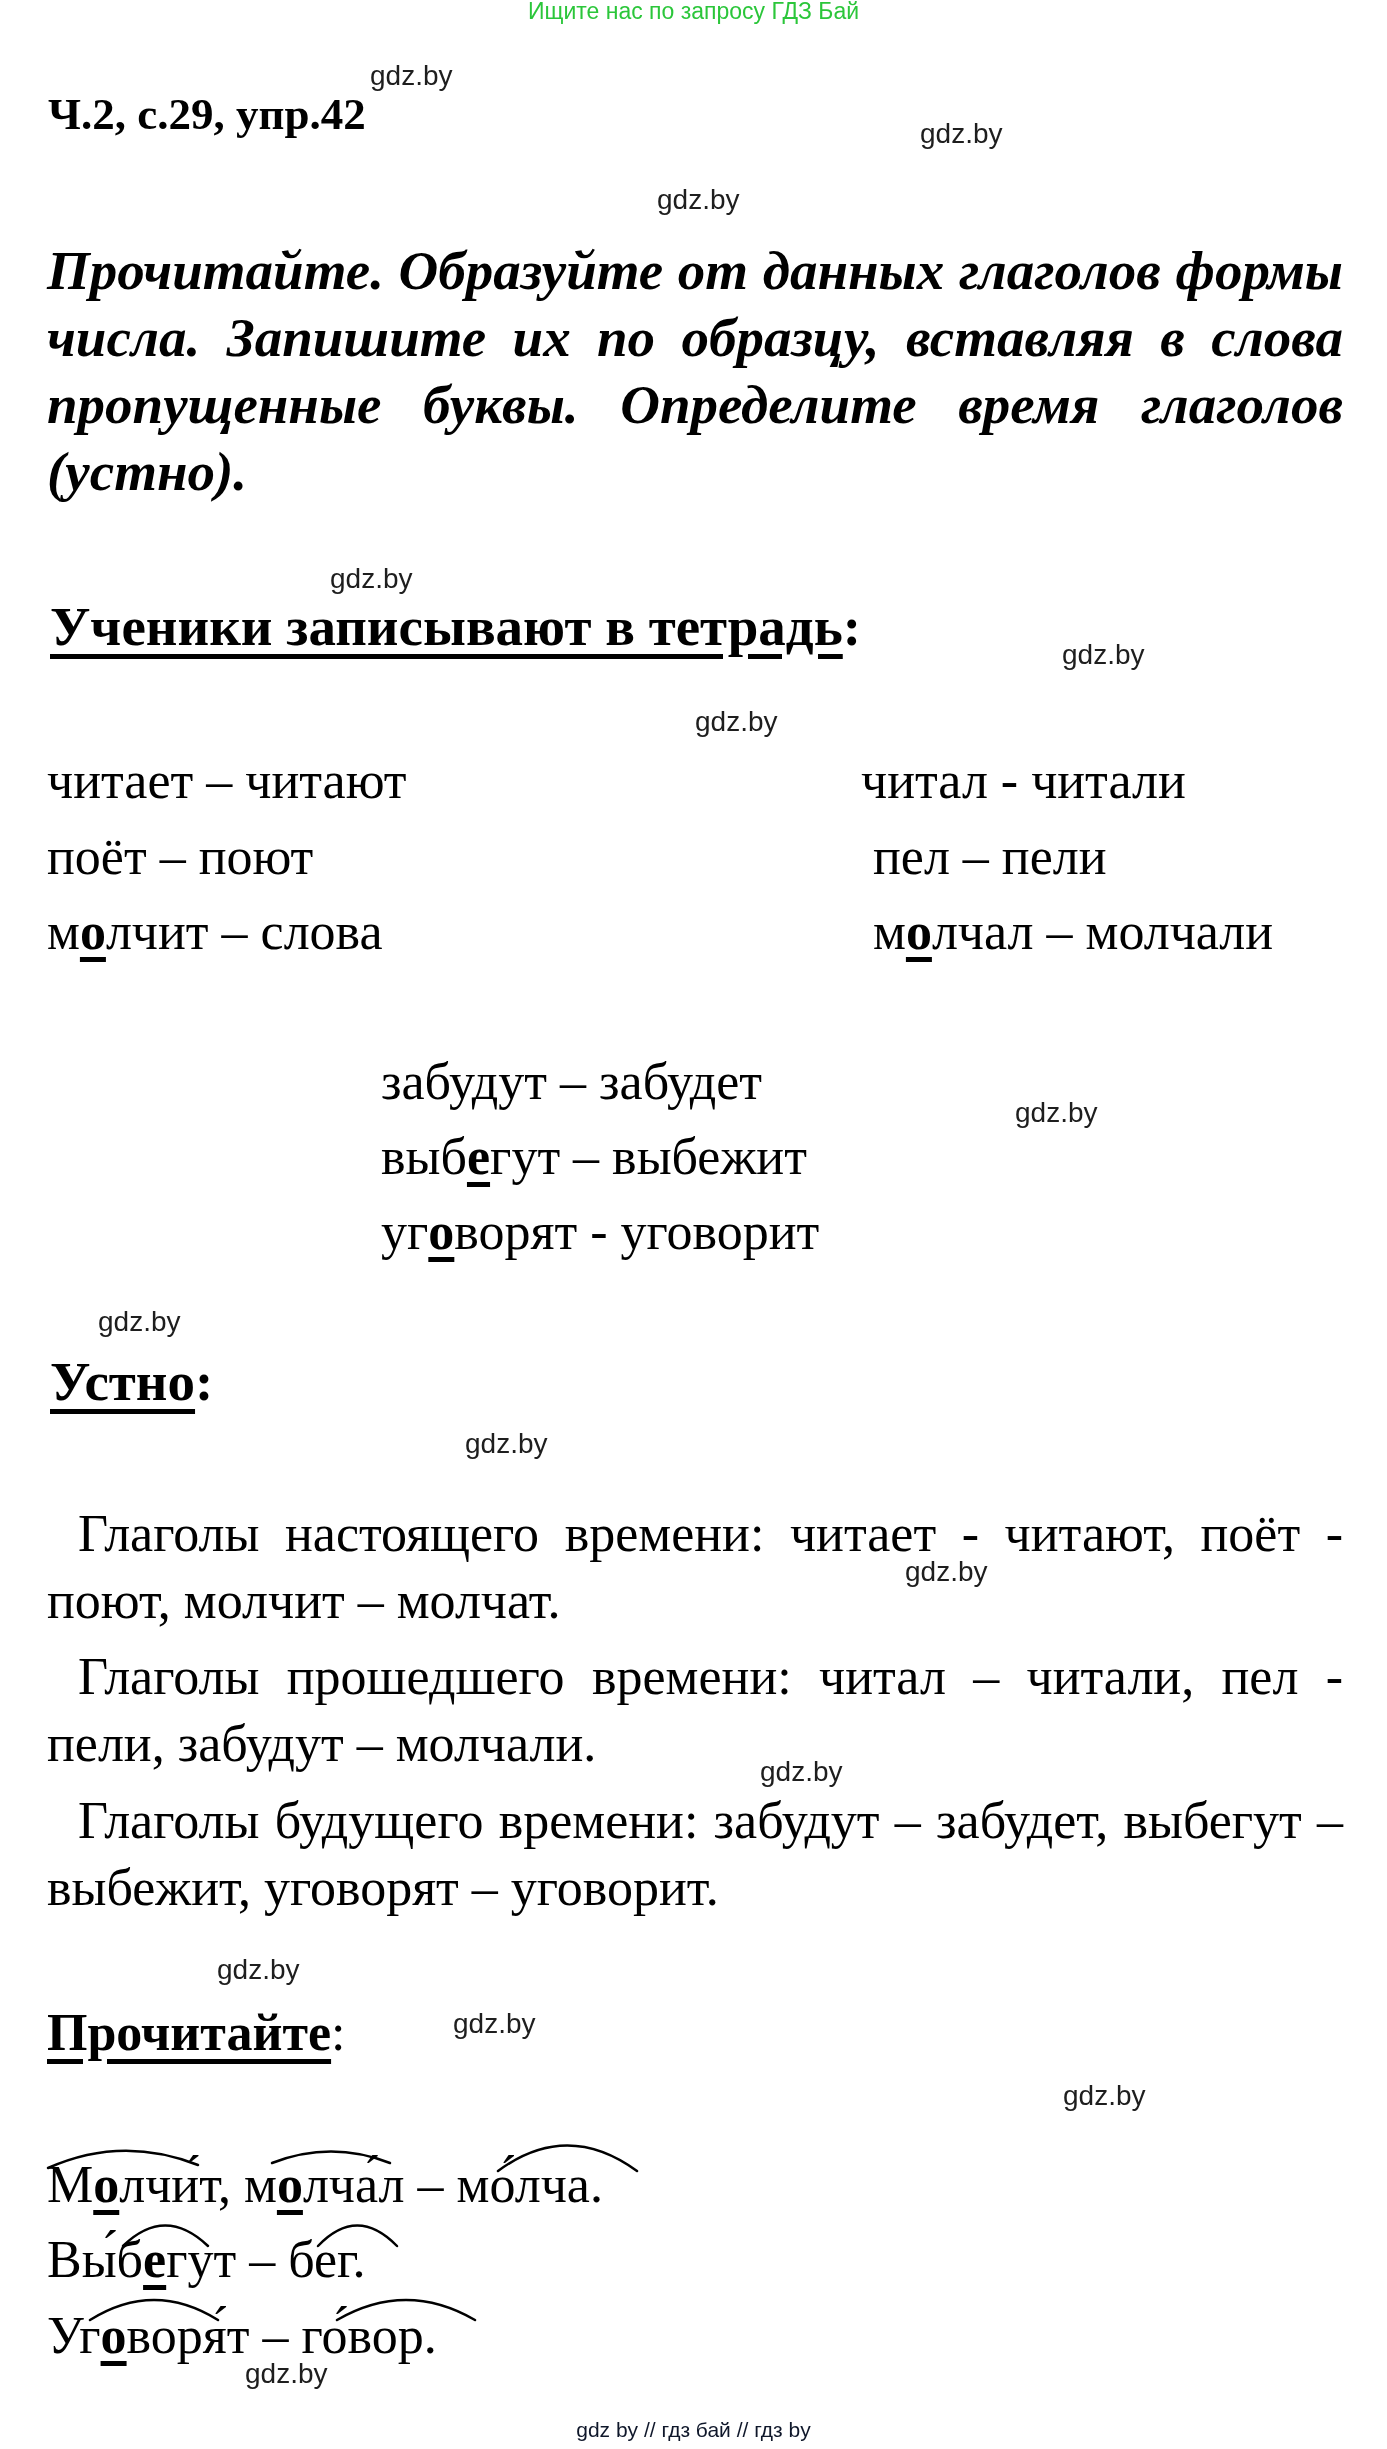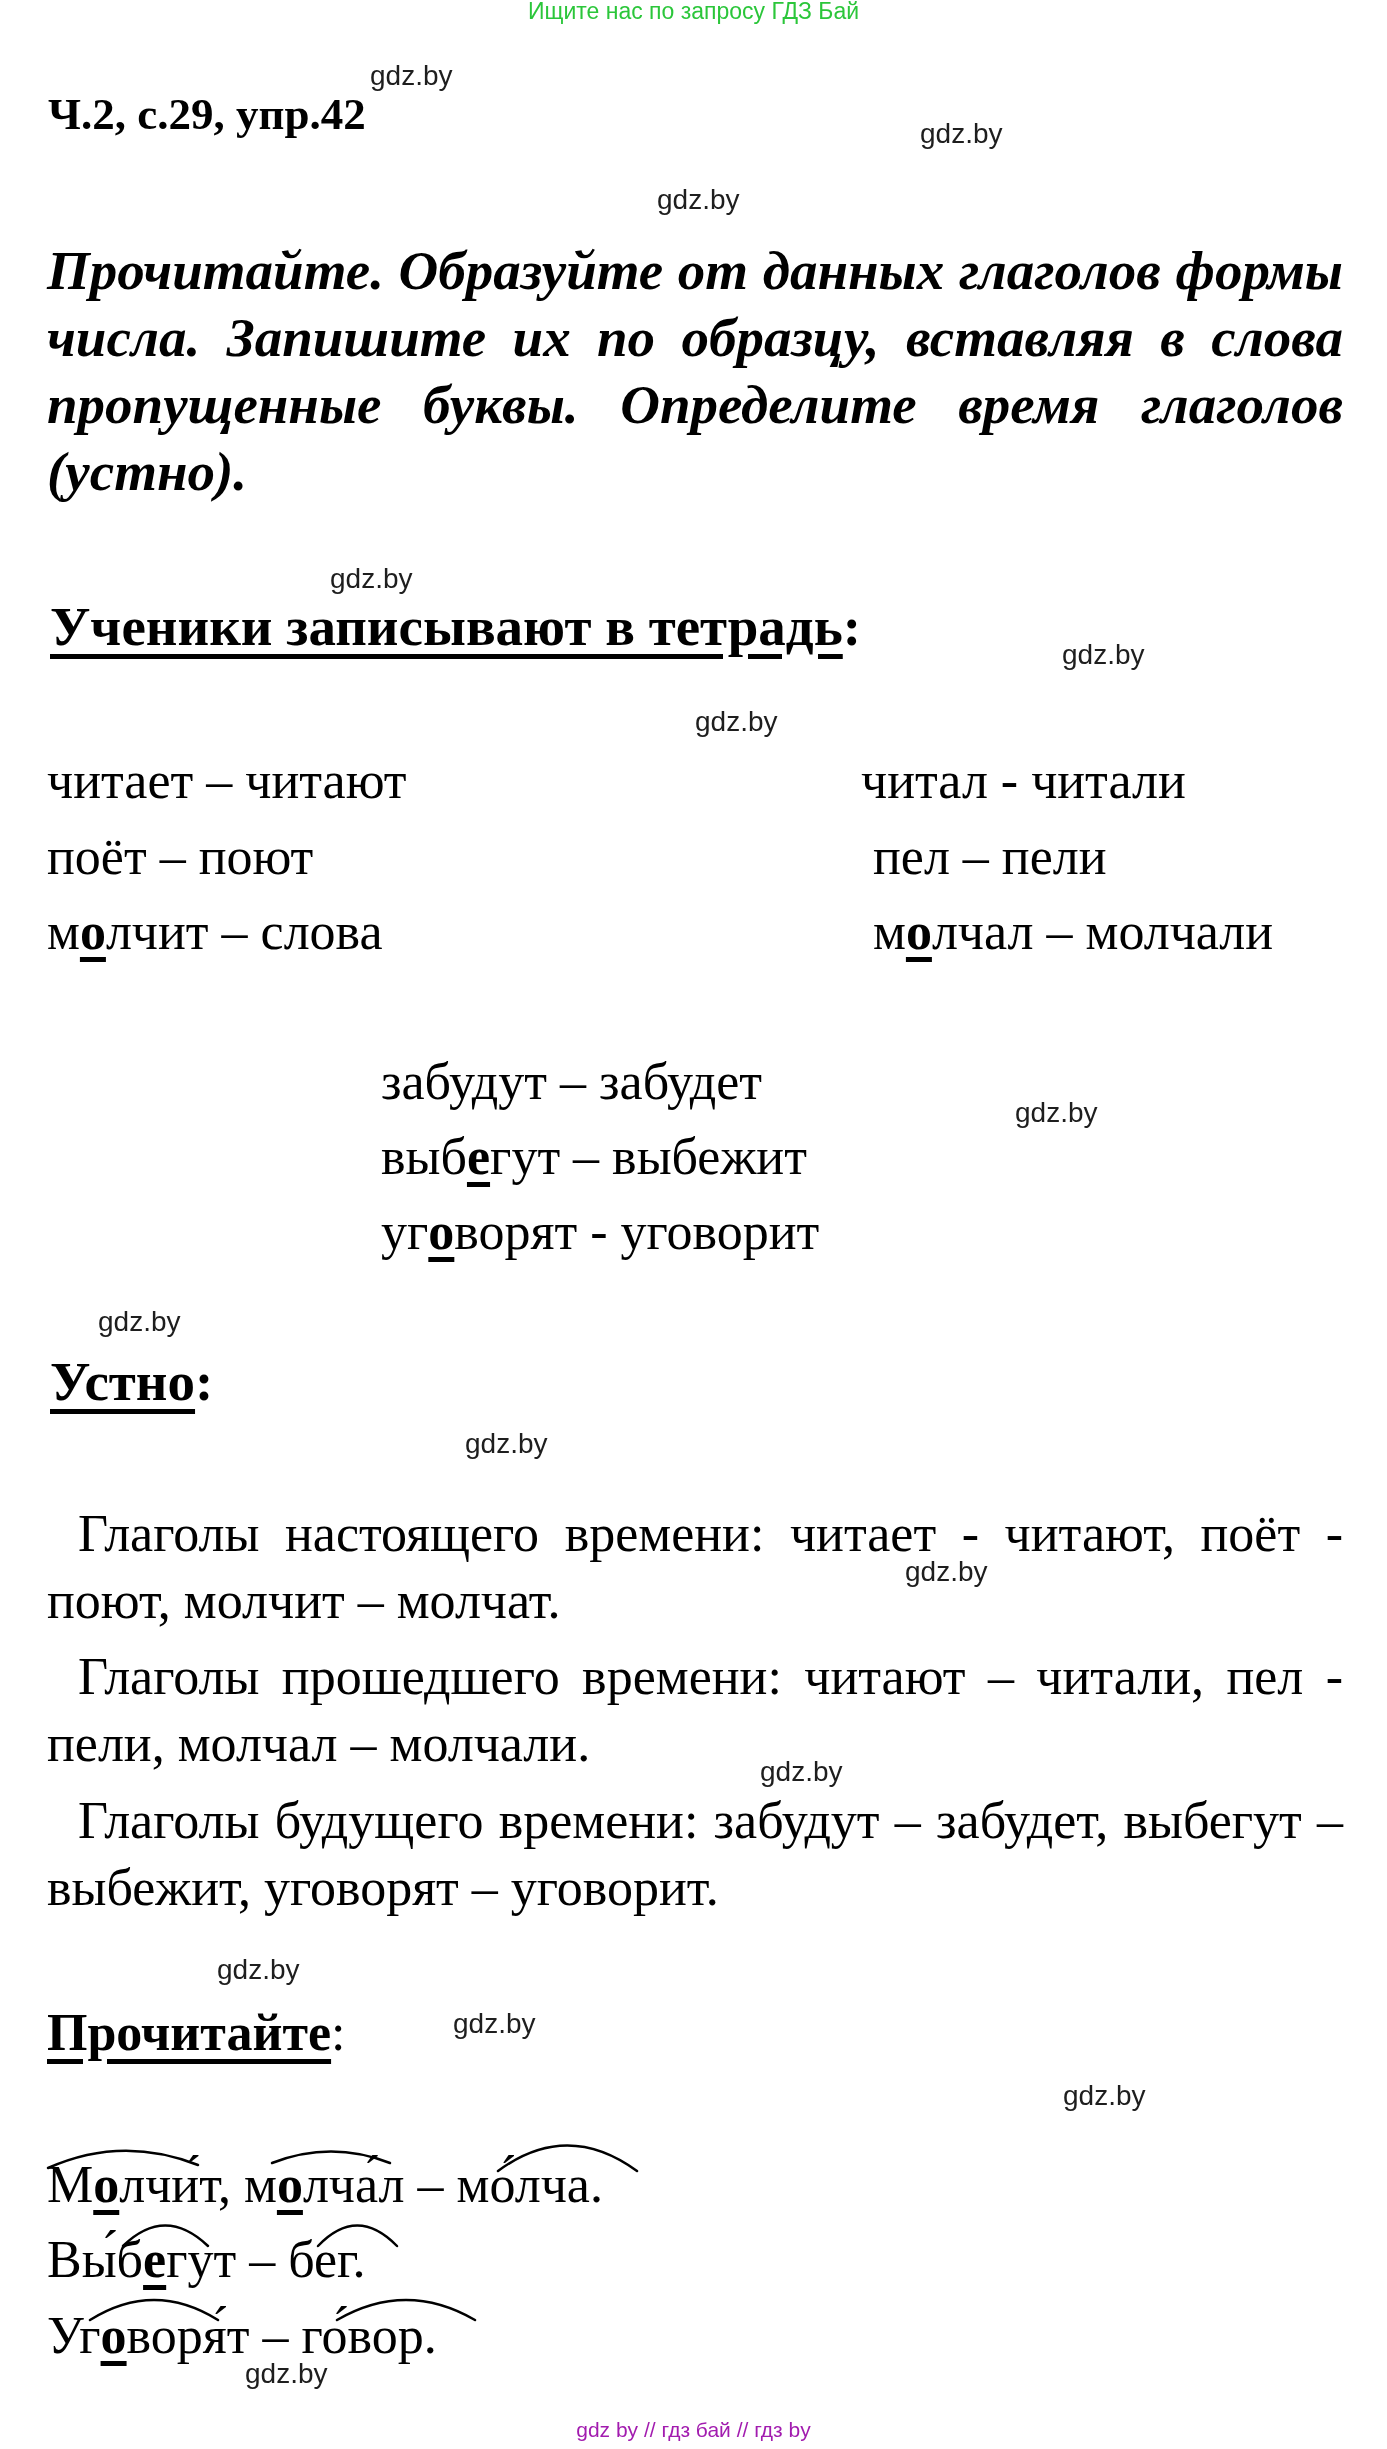--- a/index.html
+++ b/index.html
@@ -12,21 +12,21 @@
   .title { left:48px; top:92px; font-size:45px; font-weight:bold; line-height:1; }
   .instr { left:47px; top:237px; width:1296px; font-size:55px; font-weight:bold; font-style:italic;
            line-height:67px; text-align:justify; white-space:normal; text-align-last:left; }
   .heading { font-size:55px; font-weight:bold; line-height:1; }
   .heading .u { text-decoration:underline; text-decoration-thickness:5px; text-underline-offset:9px; }
   .word { font-size:52px; line-height:1; }
   .mark { font-weight:bold; text-decoration:underline; text-decoration-thickness:5px; text-underline-offset:8px; }
   .para { left:47px; width:1296px; font-size:52px; line-height:67px; text-align:justify; white-space:normal; text-indent:31px; }
   .para-last { text-align-last:left; }
   .expl { font-size:52px; line-height:1; left:47px; }
-  .footer { left:0; width:1387px; top:2418px; text-align:center; font-size:21px; color:#a21caf; }
+  .footer { left:0; width:1387px; top:2418px; text-align:center; font-size:21px; color:#0f172a; }
   svg.arcs { position:absolute; left:0; top:0; pointer-events:none; }
 </style>
 </head>
 <body>
 
 <div class="abs sans top-banner">Ищите нас по запросу ГДЗ Бай</div>
 
 <div class="abs serif title">Ч.2, с.29, упр.42</div>
 
 <div class="abs serif instr">Прочитайте. Образуйте от данных глаголов формы числа. Запишите их по образцу, вставляя в слова пропущенные буквы. Определите время глаголов (устно).</div>
@@ -45,21 +45,21 @@
 
 <div class="abs serif word" style="left:381px; top:1056px;"><span>забудут – забудет</span></div>
 <div class="abs serif word" style="left:381px; top:1131px;"><span>выб</span><span class="mark">е</span><span>гут – выбежит</span></div>
 <div class="abs serif word" style="left:381px; top:1206px;"><span>уг</span><span class="mark">о</span><span>ворят - уговорит</span></div>
 
 <div class="abs serif heading" style="left:50px; top:1354px;">
   <span class="u">Устно</span><span>:</span>
 </div>
 
 <div class="abs serif para para-last" style="top:1500px;">Глаголы настоящего времени: читает - читают, поёт - поют, молчит – молчат.</div>
-<div class="abs serif para para-last" style="top:1643px;">Глаголы прошедшего времени: читают – читали, пел - пели, молчал – молчали.</div>
+<div class="abs serif para para-last" style="top:1643px;">Глаголы прошедшего времени: читал – читали, пел - пели, забудут – молчали.</div>
 <div class="abs serif para para-last" style="top:1787px;">Глаголы будущего времени: забудут – забудет, выбегут – выбежит, уговорят – уговорит.</div>
 
 <div class="abs serif" style="left:47px; top:2007px; font-size:52px; line-height:1;">
   <span style="font-weight:bold; text-decoration:underline; text-decoration-thickness:5px; text-underline-offset:9px;">Прочитайте</span><span>:</span>
 </div>
 
 <div class="abs serif expl" style="top:2159px;">
   <span>М</span><span class="mark">о</span><span>лчи́т, м</span><span class="mark">о</span><span>лча́л – мо́лча.</span>
 </div>
 <div class="abs serif expl" style="top:2234px;">

